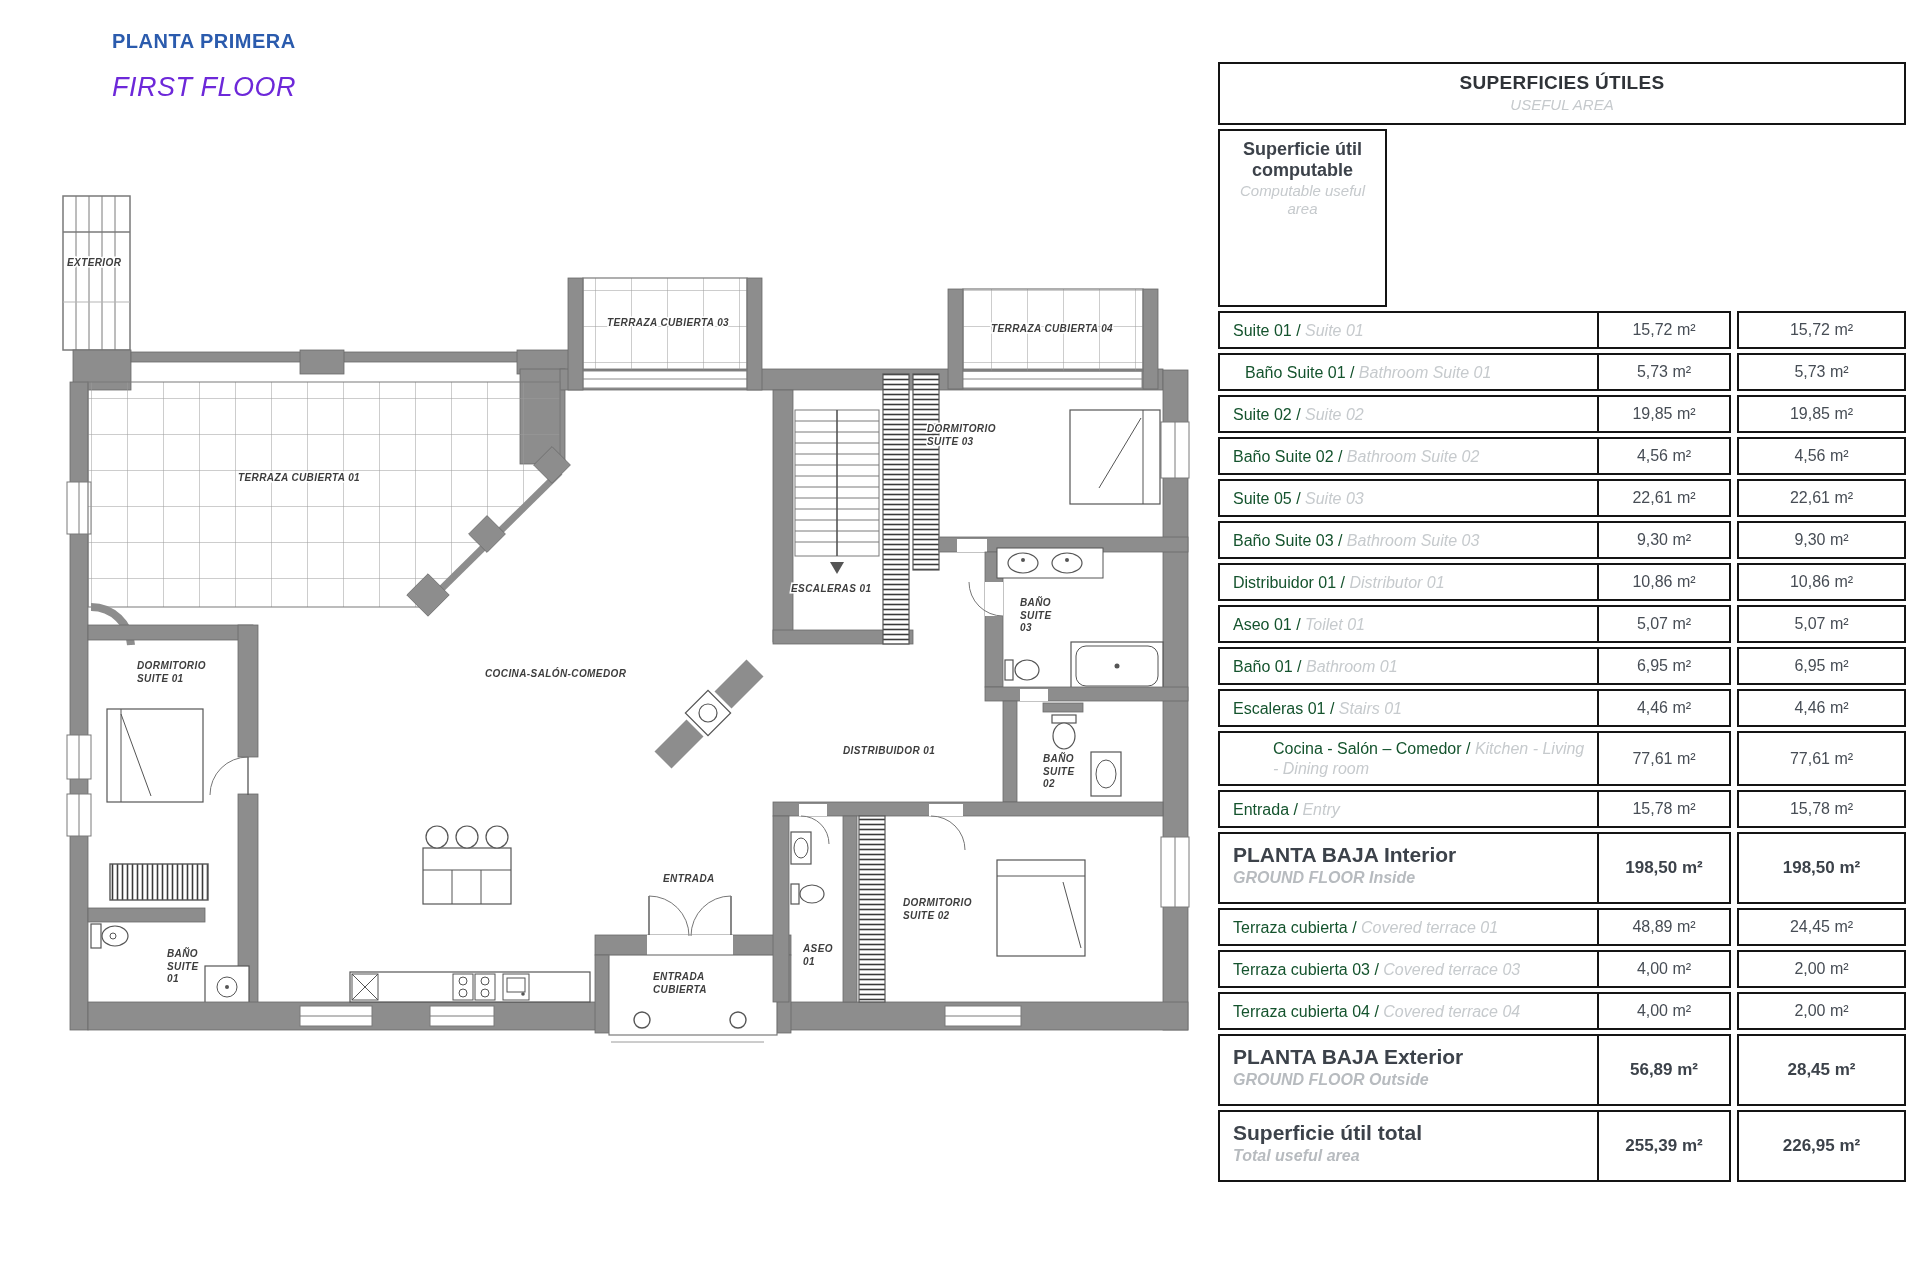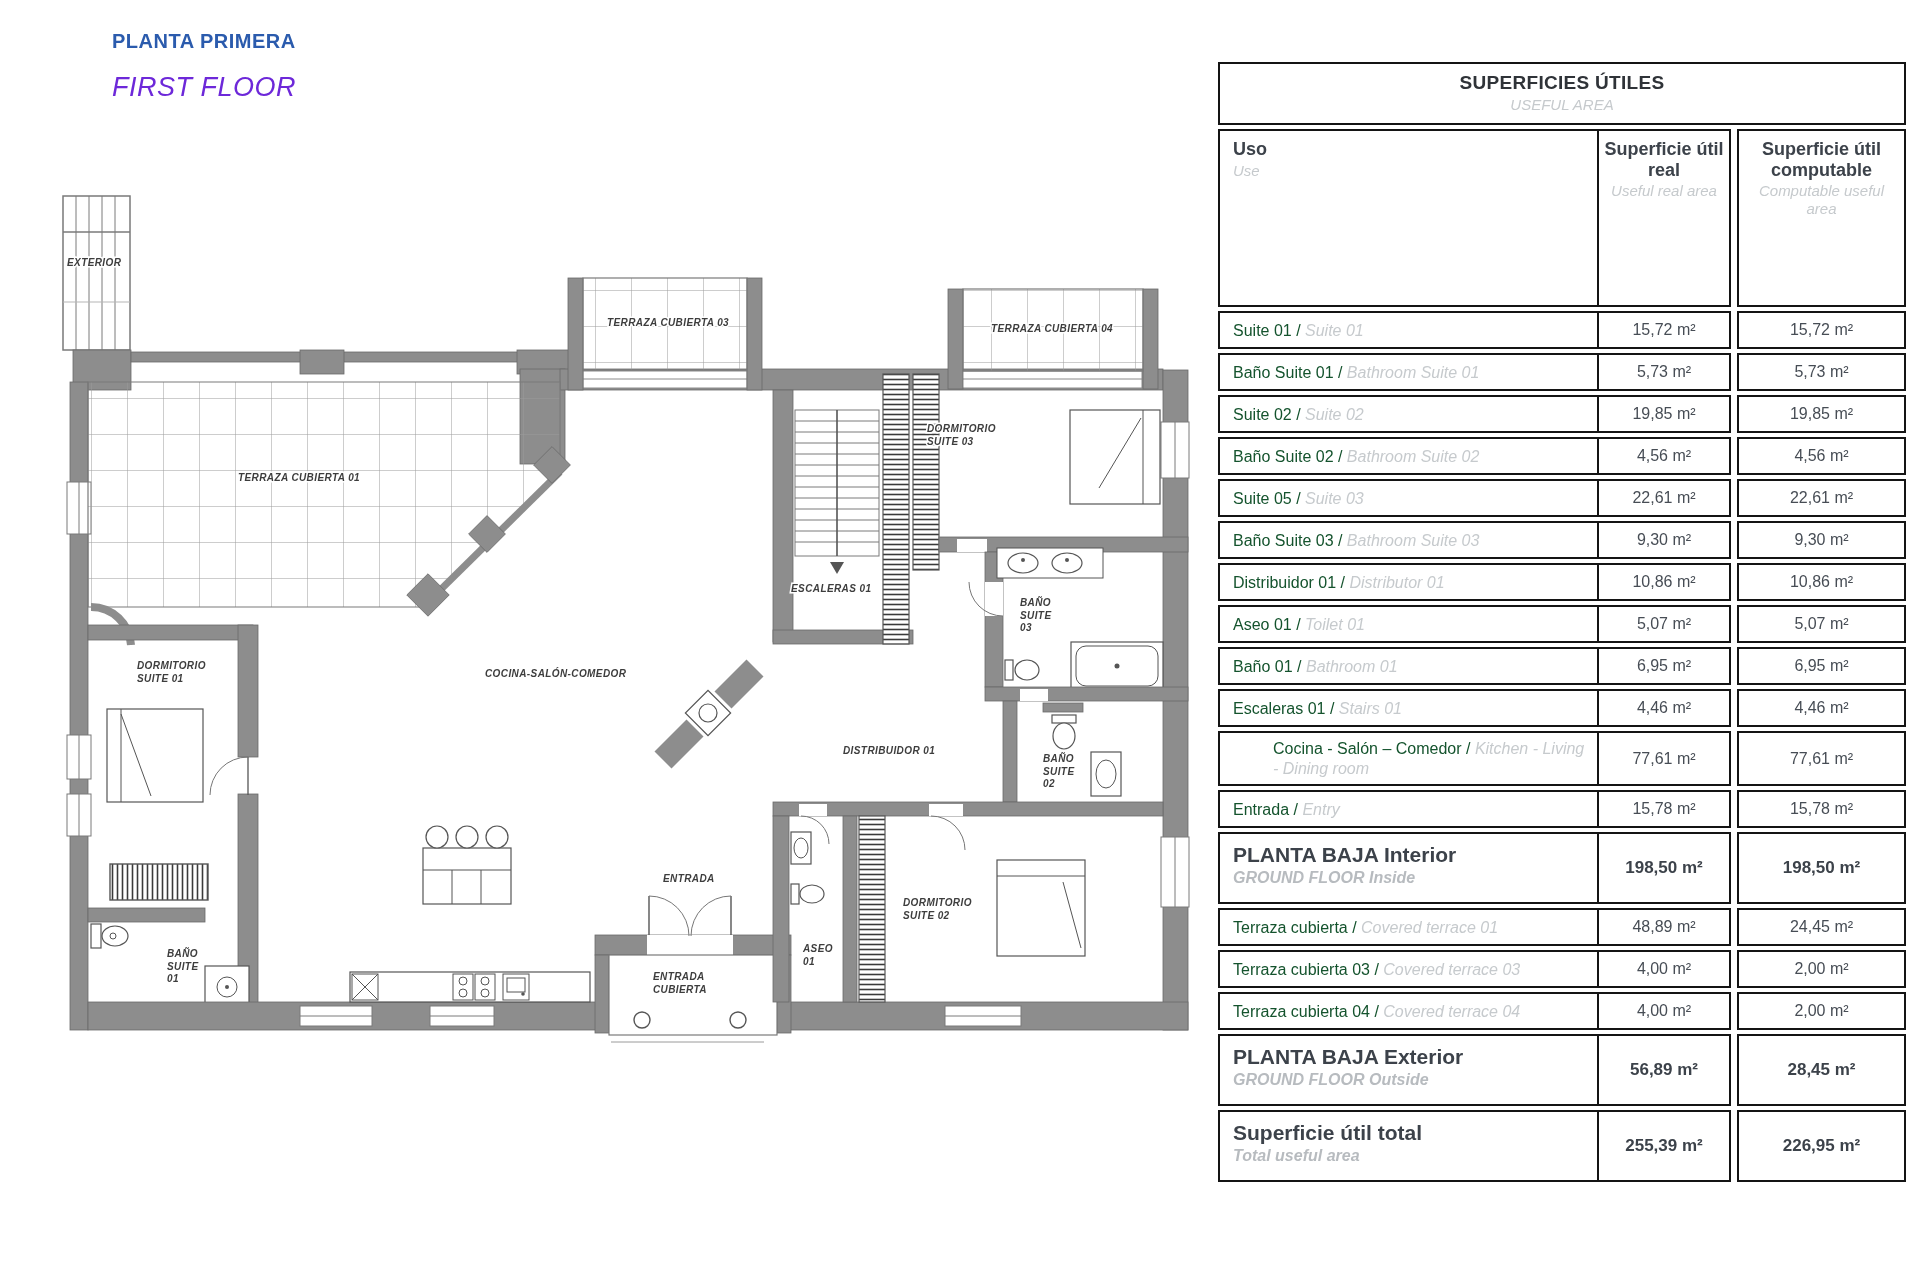--- a/index.html
+++ b/index.html
@@ -349,48 +349,38 @@
         </g>
     </svg>
   </div>
 
   <div id="area-table">
     <div class="tbox" id="table-title-box">
       <div id="table-title">SUPERFICIES ÚTILES</div>
       <div id="table-subtitle">USEFUL AREA</div>
     </div>
     <div class="trow" id="table-header">
-      <div class="box1">
-        <div class="c1">
-          <span class="hd-es">Uso</span>
-          <span class="hd-en">Use</span>
-        </div>
-        <div class="c2">
-          <span class="hd-es">Superficie útil real</span>
-          <span class="hd-en">Useful real area</span>
-        </div>
-      </div>
       <div class="box2">
         <span class="hd-es">Superficie útil computable</span>
         <span class="hd-en">Computable useful area</span>
       </div>
     </div>
     <div id="table-rows">
         <div class="trow">
           <div class="box1">
             <div class="c1" style="min-height: 23px;">
               <span><span class="es">Suite 01 / </span><span class="en">Suite 01</span></span>
             </div>
             <div class="c2">15,72 m²</div>
           </div>
           <div class="box2">15,72 m²</div>
         </div>
         <div class="trow">
           <div class="box1">
-            <div class="c1" style="min-height: 23px;">
+            <div class="c1" style="min-height: 23px; margin-left: 12px;">
               <span><span class="es">Baño Suite 01 / </span><span class="en">Bathroom Suite 01</span></span>
             </div>
             <div class="c2">5,73 m²</div>
           </div>
           <div class="box2">5,73 m²</div>
         </div>
         <div class="trow">
           <div class="box1">
             <div class="c1" style="min-height: 23px;">
               <span><span class="es">Suite 02 / </span><span class="en">Suite 02</span></span>

